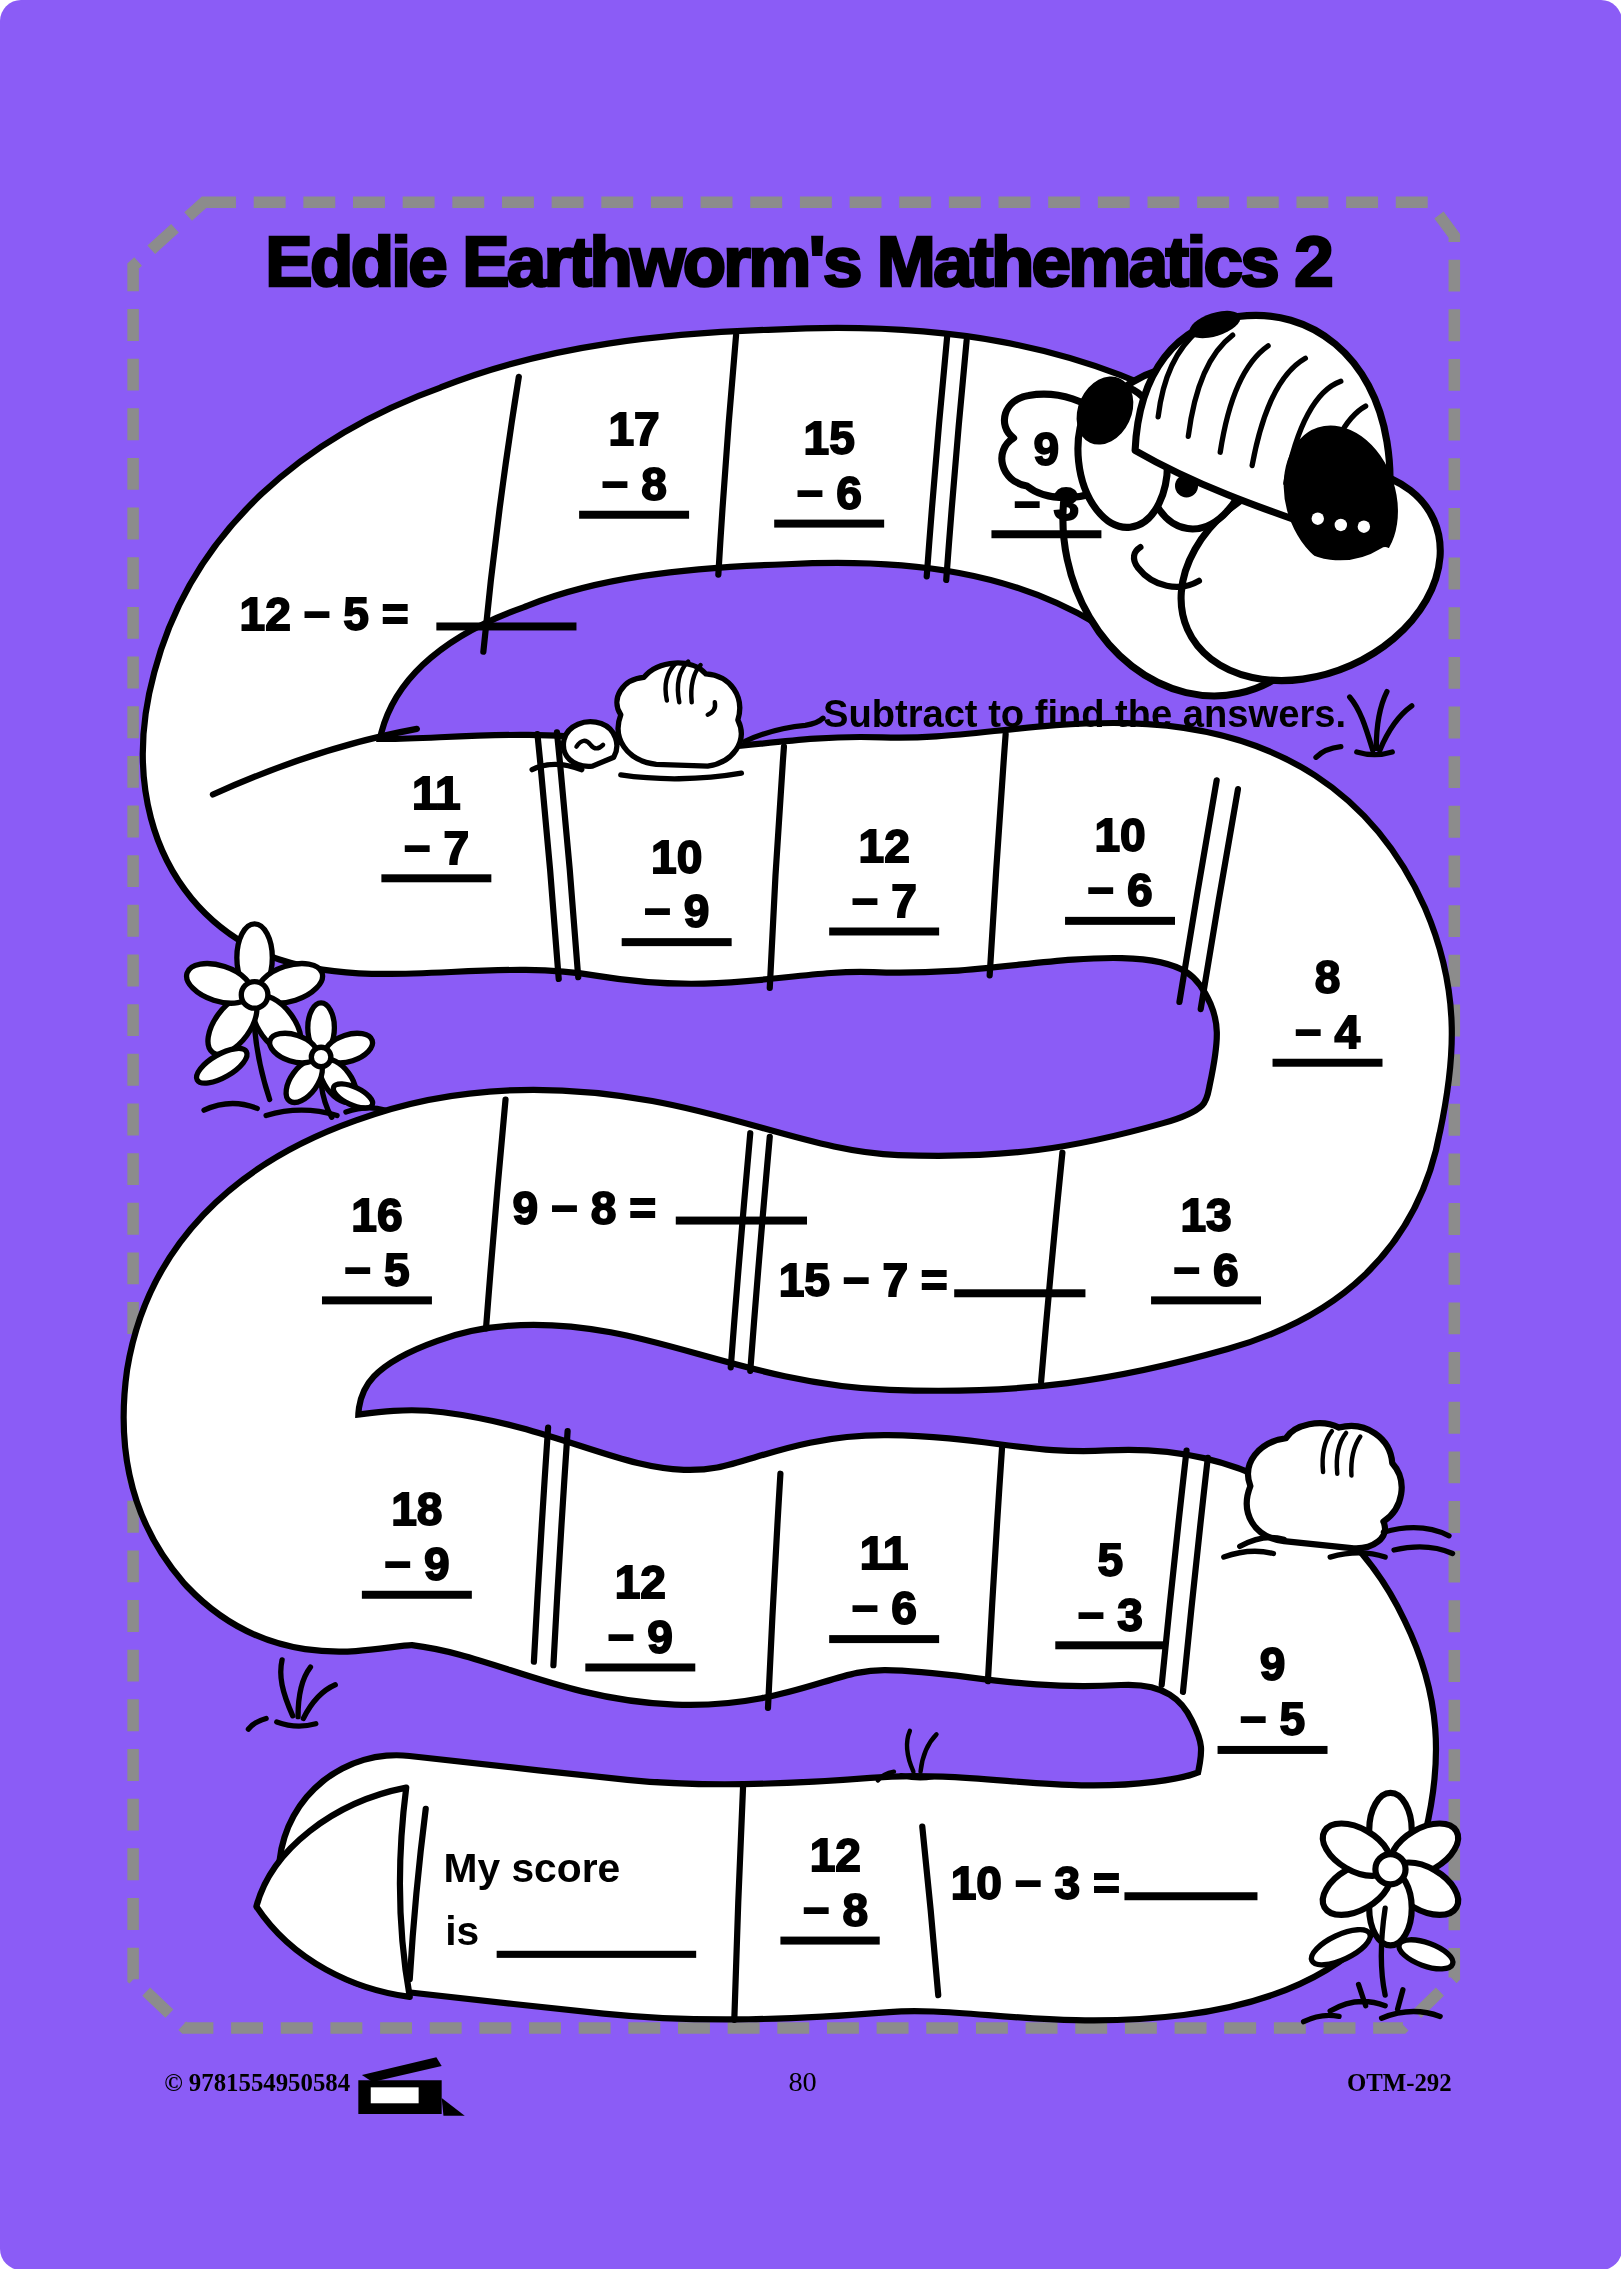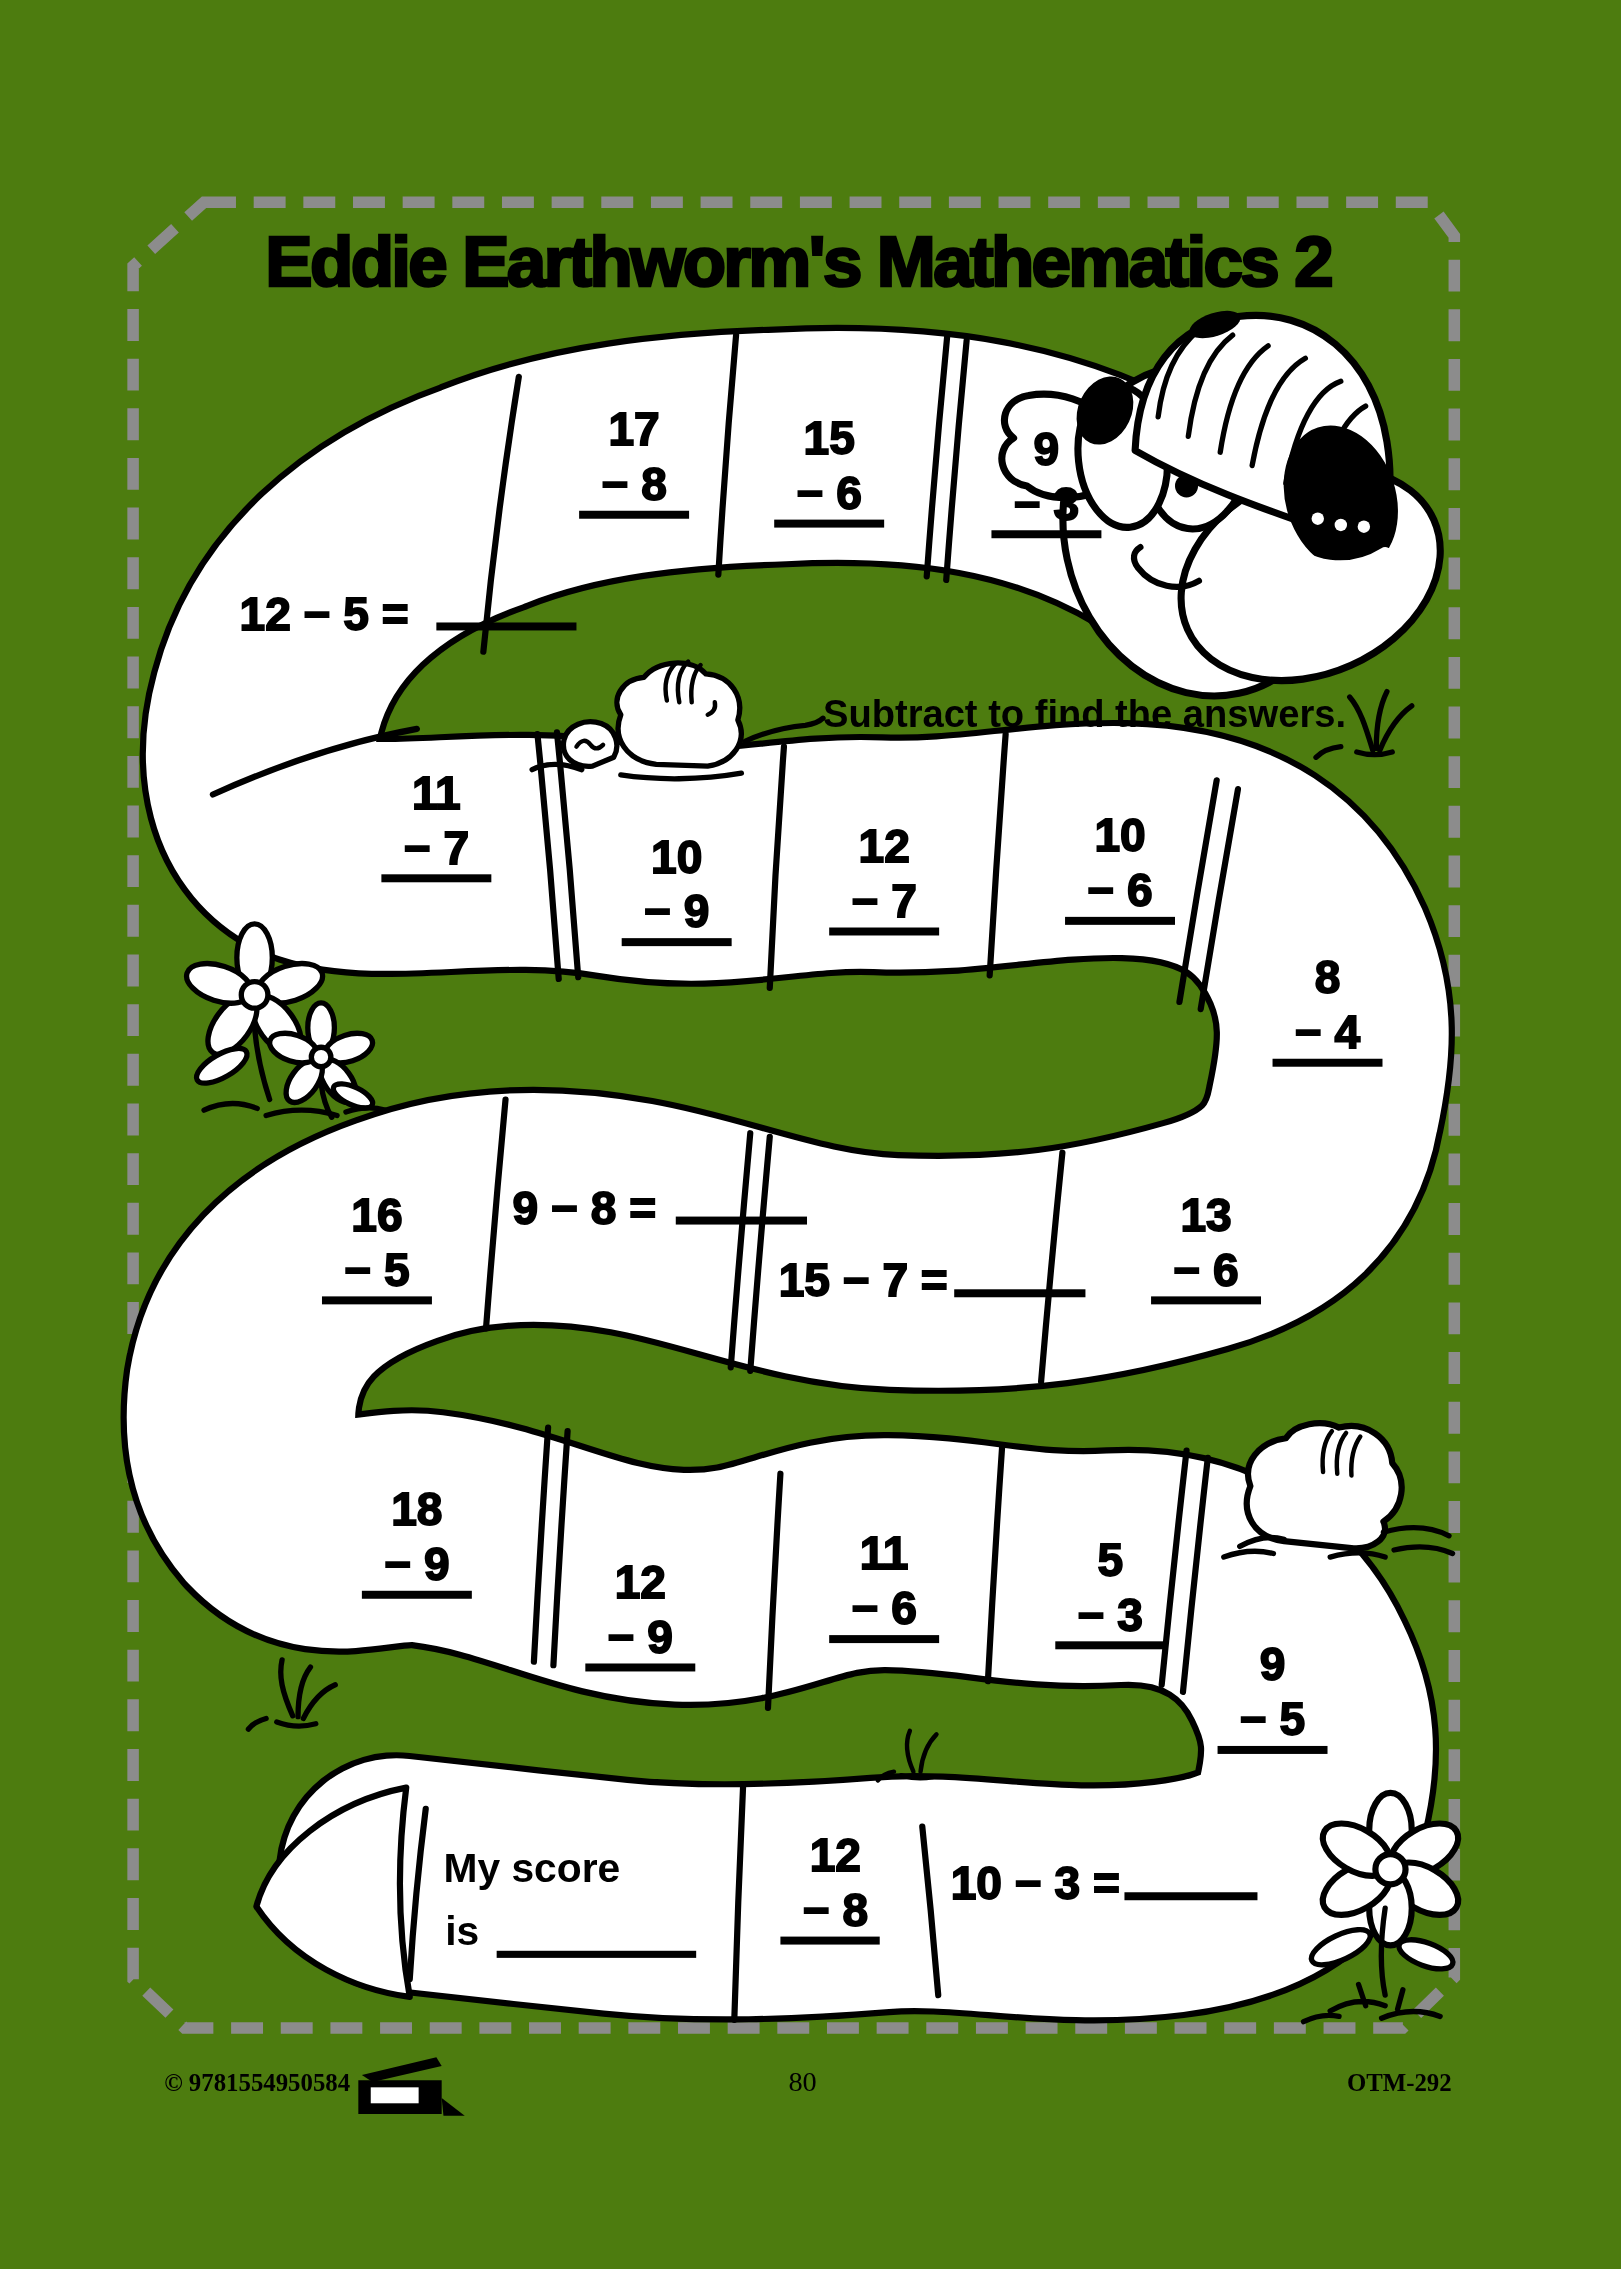--- a/index.html
+++ b/index.html
@@ -1,16 +1,16 @@
 <!DOCTYPE html>
 <html style="font-size:14px"><head>
 <meta charset="utf-8">
 <style>
   html,body { margin:0; padding:0; background:#ffffff; }
-  .page { position:relative; width:1622px; height:2270px; background:#4d7c0f; overflow:hidden; }
+  .page { position:relative; width:1622px; height:2270px; background:#8b5cf6; overflow:hidden;border-radius:21px; }
   svg { display:block; width:1622px; height:2270px; }
 
   
   .ink  { fill:none; stroke:#000; stroke-linecap:round; stroke-linejoin:round; }
   .w8   { stroke-width:8; }
   .w7   { stroke-width:7; }
   .w6   { stroke-width:6; }
   .w5   { stroke-width:5; }
   .fillw { fill:#fff; stroke:#000; stroke-linejoin:round; }
   .fillb { fill:#000; stroke:none; }

